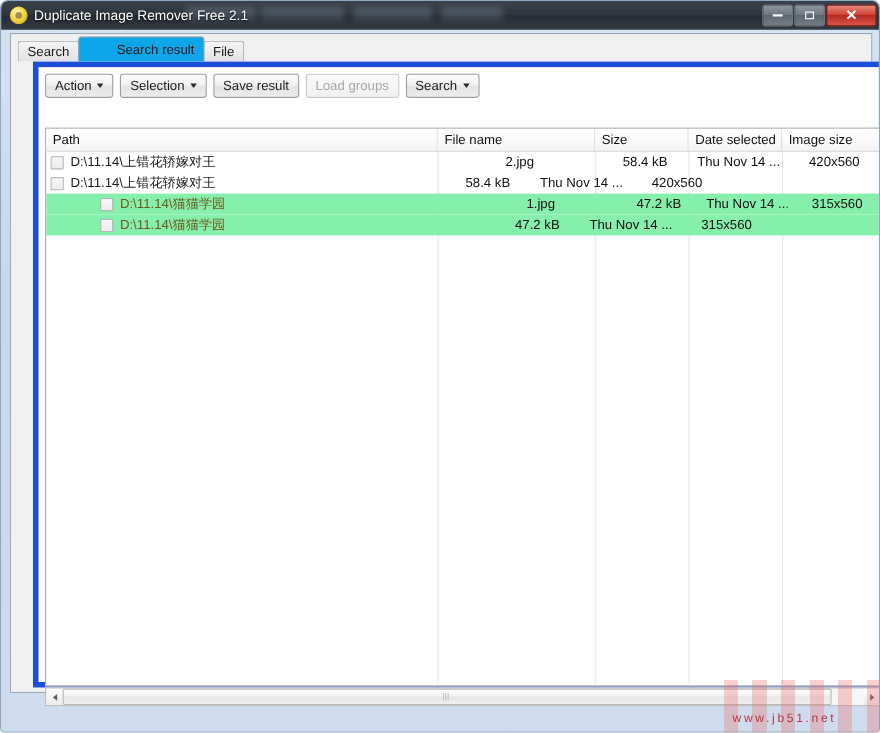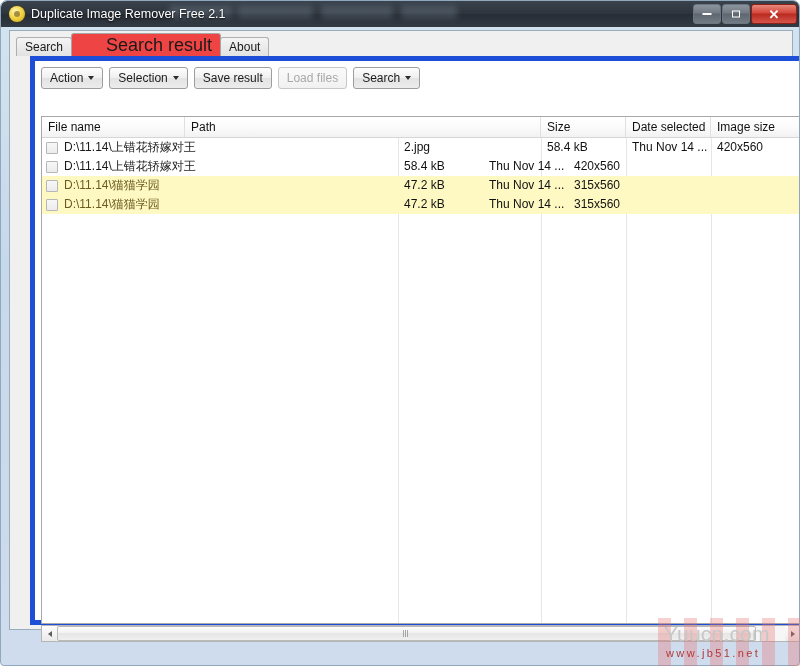--- a/index.html
+++ b/index.html
@@ -138,25 +138,25 @@
     background: linear-gradient(to bottom, #f4f4f4, #e2e2e2);
     font-size: 12px;
     color: #1a1a1a;
     margin-right: -1px;
     cursor: default;
     white-space: nowrap;
   }
   .tab.active {
     height: 23px;
     line-height: 22px;
-    background: #ef4444;
+    background: #0ea5e9;
     border-color: #a6a6a6;
     position: relative;
     z-index: 5;
-    font-size: 18px;
+    font-size: 12px;
     padding-left: 34px;
   }
   #tabpage {
     position: absolute;
     left: 20px; top: 25px;
     width: 774px;
     height: 569px;
     background: #ffffff;
     border: 5px solid #1d4ed8;
     box-sizing: border-box;
@@ -249,22 +249,23 @@
     height: 486px;
     background: #e6e6e6;
   }
   .row {
     position: relative;
     height: 19px;
     display: flex;
     align-items: center;
     z-index: 2;
     cursor: default;
-  }
-  .row.alt { background: #fef9c3; }
+    text-align: center;
+  }
+  .row.alt { background: #86efac; padding-left: 45px; }
   .cell {
     box-sizing: border-box;
     height: 19px;
     line-height: 19px;
     padding-left: 6px;
     font-size: 12px;
     overflow: hidden;
     white-space: nowrap;
   }
   .cell.path { display: flex; align-items: center; padding-left: 4px; gap: 6px; }
@@ -379,51 +380,51 @@
         <span class="g x">✕</span>
       </div>
     </div>
   </div>
 
   <div id="client">
 
     <div id="tabstrip">
       <div class="tab">Search</div>
       <div class="tab active">Search result</div>
-      <div class="tab">About</div>
+      <div class="tab">File</div>
     </div>
 
     <div id="tabpage">
 
       <div id="toolbar">
         <div class="tb-btn">
           <span>Action</span>
           <span class="caret"></span>
         </div>
         <div class="tb-btn">
           <span>Selection</span>
           <span class="caret"></span>
         </div>
         <div class="tb-btn">
           <span>Save result</span>
         </div>
         <div class="tb-btn disabled">
-          <span>Load files</span>
+          <span>Load groups</span>
         </div>
         <div class="tb-btn">
           <span>Search</span>
           <span class="caret"></span>
         </div>
       </div>
 
 
       <div id="grid">
         <div id="grid-head">
+          <div class="hcell" style="width:356px">Path</div>
           <div class="hcell" style="width:143px">File name</div>
-          <div class="hcell" style="width:356px">Path</div>
           <div class="hcell" style="width:85px">Size</div>
           <div class="hcell" style="width:85px">Date selected</div>
           <div class="hcell" style="width:89px;border-right:none">Image size</div>
         </div>
 
         <div id="grid-body">
           <div class="vline" style="left:356px"></div>
           <div class="vline" style="left:499px"></div>
           <div class="vline" style="left:584px"></div>
           <div class="vline" style="left:669px"></div>
@@ -447,20 +448,21 @@
             <div class="cell" style="width:85px">58.4 kB</div>
             <div class="cell" style="width:85px">Thu Nov 14 ...</div>
             <div class="cell" style="width:89px">420x560</div>
           </div>
 
           <div class="row alt">
             <div class="cell path" style="width:356px">
               <span class="cb"></span>
               <span class="ptext">D:\11.14\猫猫学园</span>
             </div>
+            <div class="cell" style="width:143px">1.jpg</div>
             <div class="cell" style="width:85px">47.2 kB</div>
             <div class="cell" style="width:85px">Thu Nov 14 ...</div>
             <div class="cell" style="width:89px">315x560</div>
           </div>
 
           <div class="row alt">
             <div class="cell path" style="width:356px">
               <span class="cb"></span>
               <span class="ptext">D:\11.14\猫猫学园</span>
             </div>
@@ -484,15 +486,14 @@
           <span class="tri"></span>
         </div>
       </div>
 
     </div>
   </div>
 </div>
 
 <div id="watermark">
   <div id="wm-stripes"></div>
-  <div id="wm-top">Yuucn.com</div>
   <div id="wm-bot">www.jb51.net</div>
 </div>
 
 </body></html>

